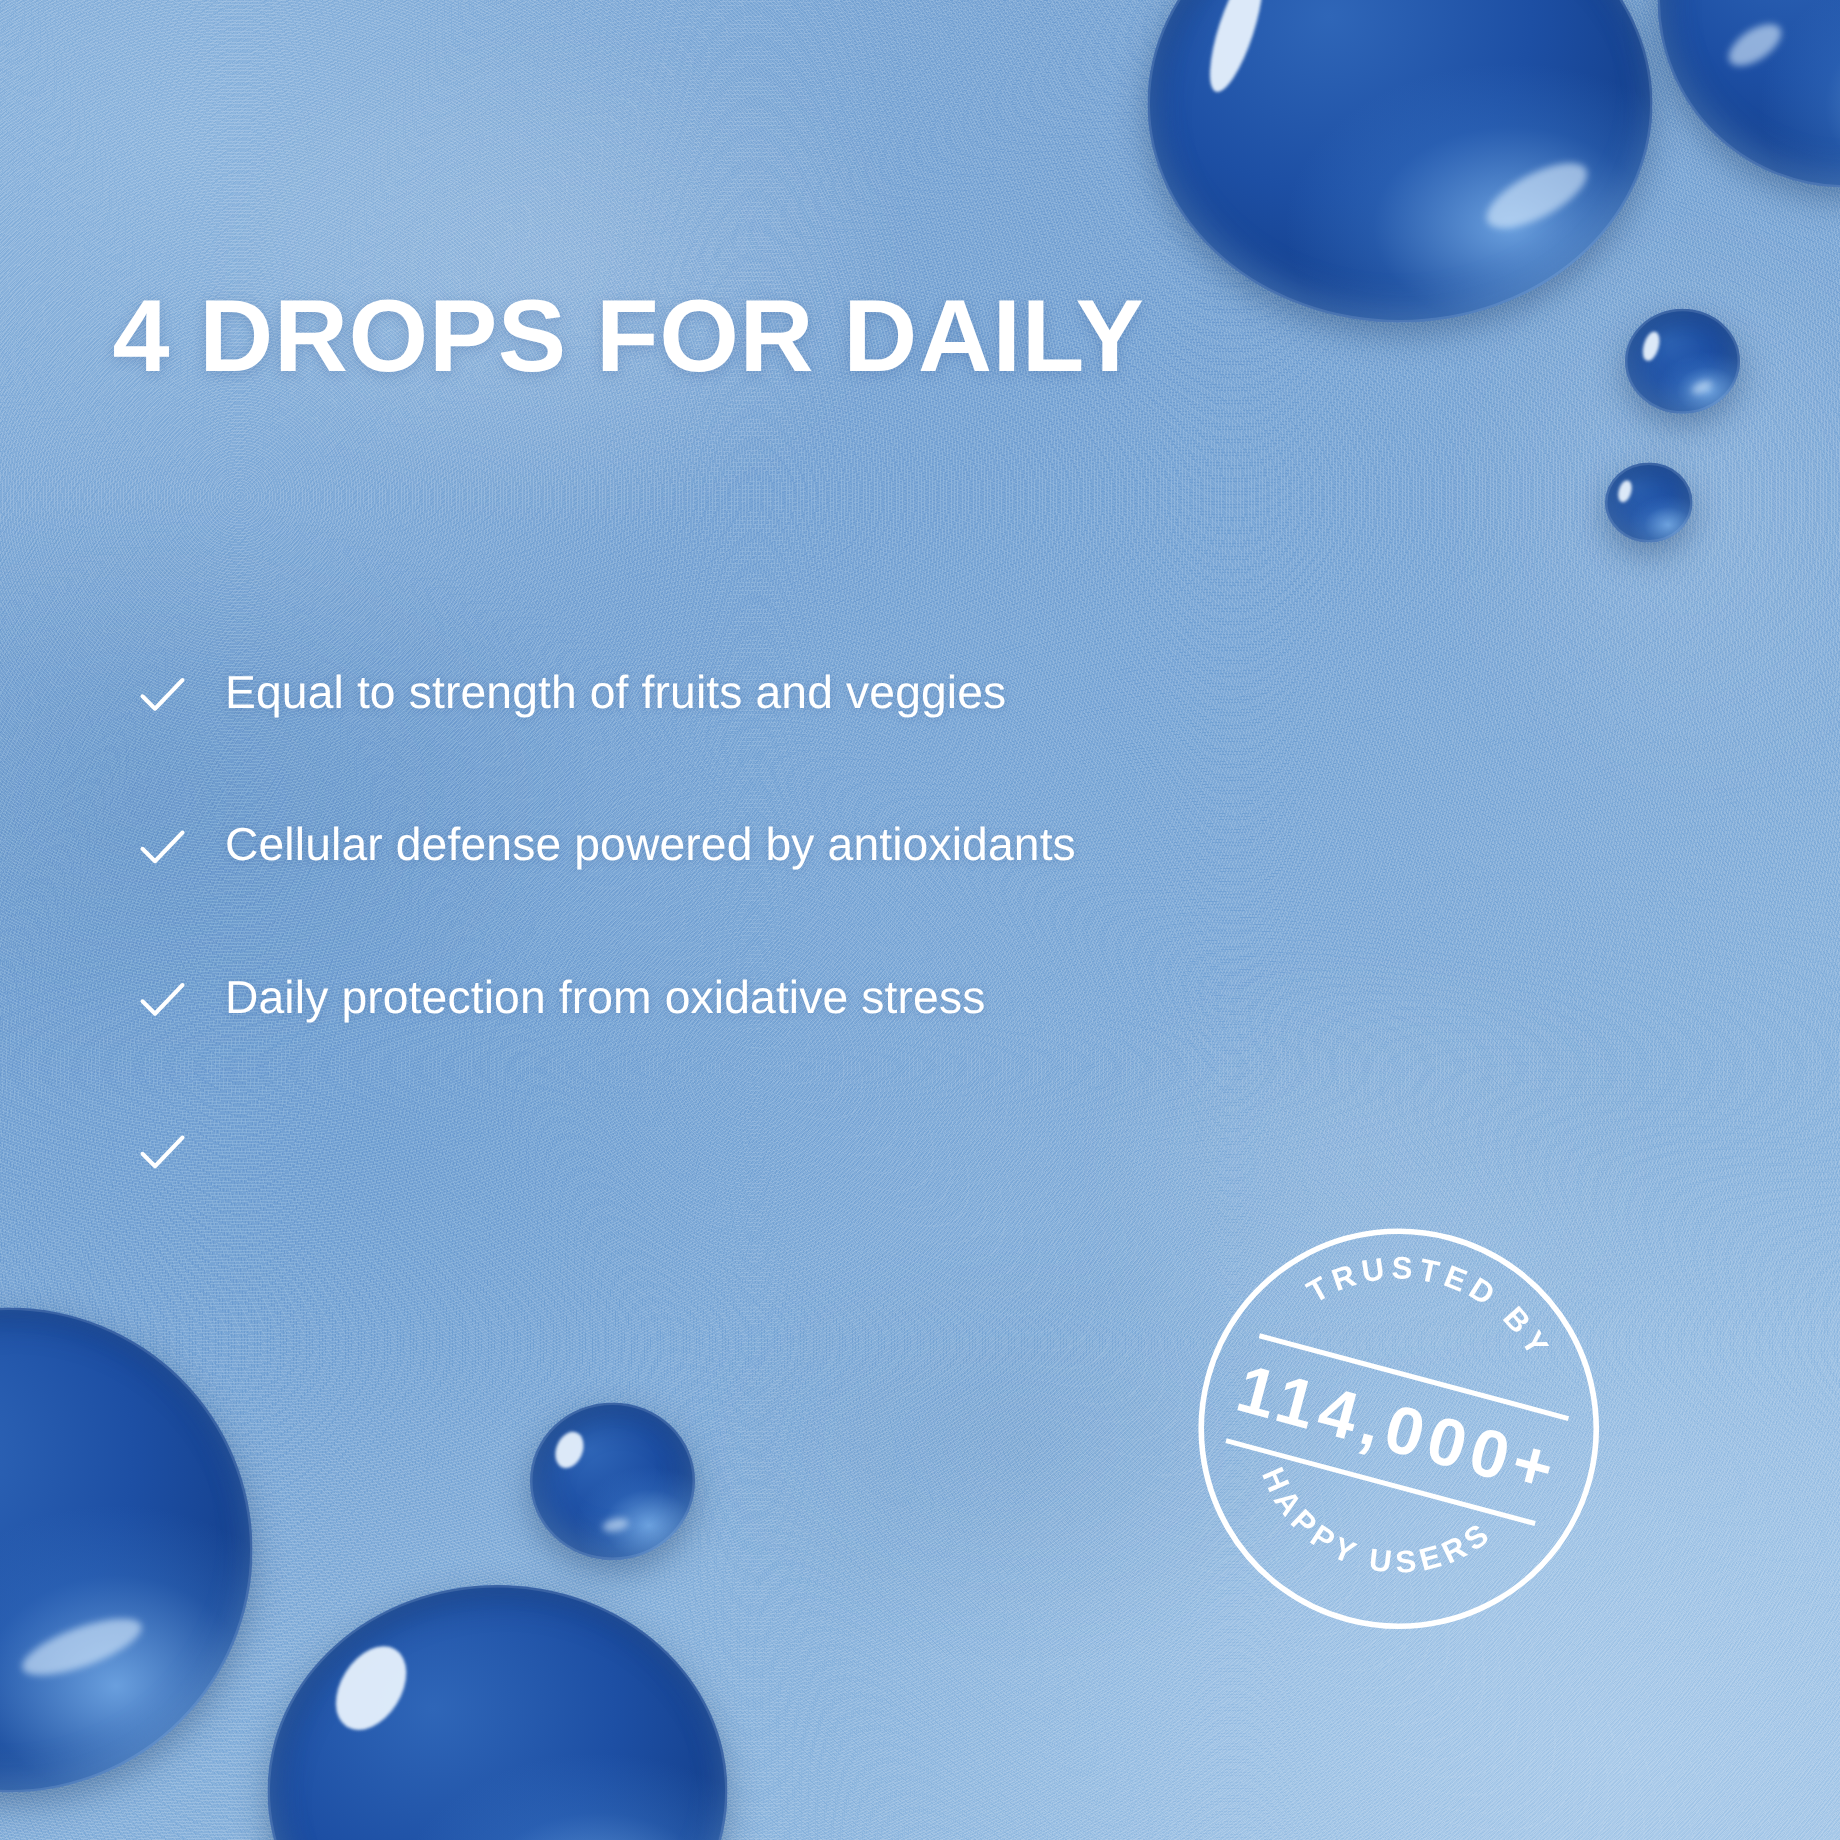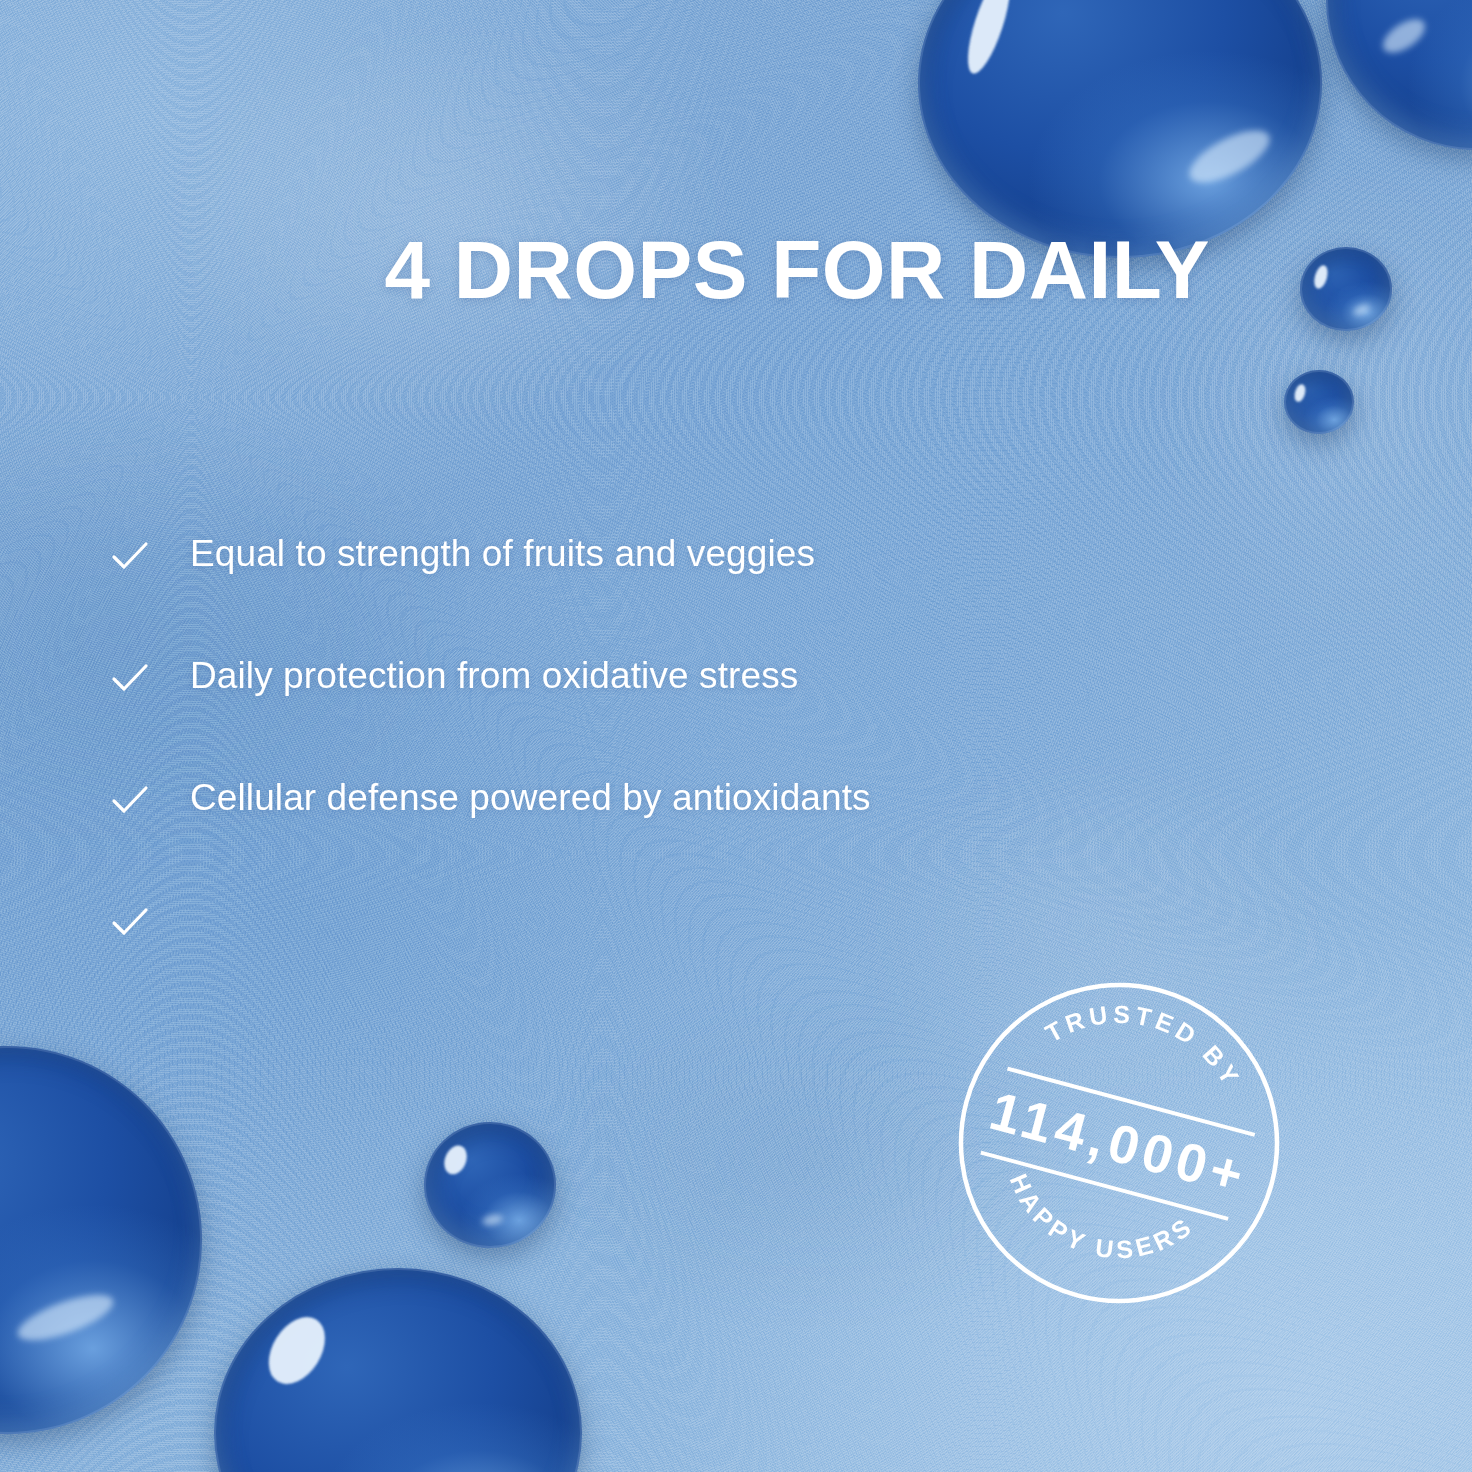--- a/index.html
+++ b/index.html
@@ -87,21 +87,21 @@
     width: 1120px;
     color: #ffffff;
     font-size: 82px;
     line-height: 128px;
     font-weight: 700;
     letter-spacing: 0.5px;
     text-transform: uppercase;
     font-stretch: condensed;
     text-shadow: 0 2px 10px rgba(30,70,130,0.22);
   }
-  .headline .hl-line { display: block; white-space: nowrap; text-align: right; }
+  .headline .hl-line { display: block; white-space: nowrap; }
 
   
   .bullets {
     position: absolute;
     left: 108px;
     top: 532px;
     width: 1000px;
   }
   .bullet {
     position: relative;
@@ -110,21 +110,21 @@
     align-items: flex-start;
   }
   .check {
     width: 44px;
     height: 44px;
     flex: 0 0 44px;
     margin-top: 2px;
   }
   .check svg { display: block; width: 44px; height: 44px; }
   .bullet-text {
-    margin-left: 38px;
+    margin-left: 28px;
     color: #ffffff;
     font-size: 37px;
     line-height: 44px;
     font-weight: 500;
     letter-spacing: 0.1px;
     text-shadow: 0 1px 7px rgba(30,70,130,0.22);
     white-space: nowrap;
   }
 
   
@@ -212,30 +212,30 @@
       </span>
       <span class="bullet-text">Equal to strength of fruits and veggies</span>
     </div>
 
     <div class="bullet">
       <span class="check">
         <svg viewBox="0 0 44 44">
             <path d="M6 23 L16 33 L38 10" fill="none" stroke="#ffffff" stroke-width="3.2" stroke-linecap="round" stroke-linejoin="round"></path>
           </svg>
       </span>
+      <span class="bullet-text">Cellular defense powered by antioxidants</span>
+    </div>
+
+    <div class="bullet">
+      <span class="check">
+        <svg viewBox="0 0 44 44">
+            <path d="M6 23 L16 33 L38 10" fill="none" stroke="#ffffff" stroke-width="3.2" stroke-linecap="round" stroke-linejoin="round"></path>
+          </svg>
+      </span>
       <span class="bullet-text">Daily protection from oxidative stress</span>
-    </div>
-
-    <div class="bullet">
-      <span class="check">
-        <svg viewBox="0 0 44 44">
-            <path d="M6 23 L16 33 L38 10" fill="none" stroke="#ffffff" stroke-width="3.2" stroke-linecap="round" stroke-linejoin="round"></path>
-          </svg>
-      </span>
-      <span class="bullet-text">Cellular defense powered by antioxidants</span>
     </div>
 
     <div class="bullet">
       <span class="check">
         <svg viewBox="0 0 44 44">
             <path d="M6 23 L16 33 L38 10" fill="none" stroke="#ffffff" stroke-width="3.2" stroke-linecap="round" stroke-linejoin="round"></path>
           </svg>
       </span>
     </div>
 

